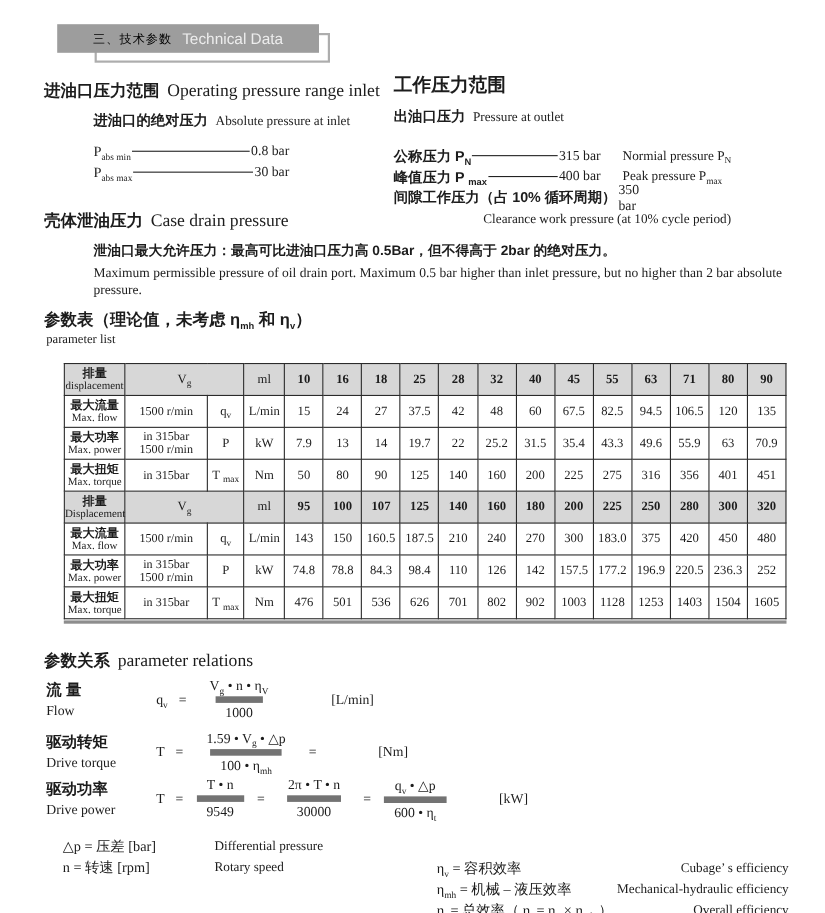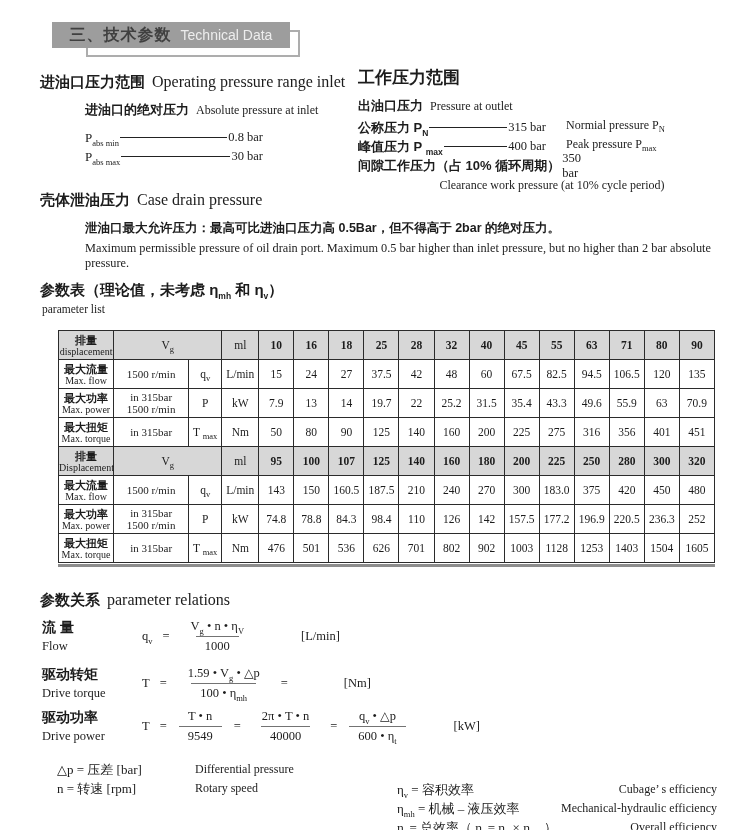--- a/index.html
+++ b/index.html
@@ -5,21 +5,21 @@
   html,body{margin:0;padding:0;background:#fff;}
   #page{position:relative;width:750px;height:830px;background:#ffffff;overflow:hidden;
         font-family:"Liberation Serif","DejaVu Serif",serif;color:#1c1c1c;}
   sub{font-size:8.5px;line-height:0;}
   sup{font-size:8.5px;line-height:0;}
 
   
   .banner-outline{position:absolute;left:86px;top:30px;width:210px;height:23px;border:2px solid #adadad;}
   .banner-fill{position:absolute;left:52px;top:22px;width:238px;height:26px;background:#9d9d9d;
                display:flex;align-items:center;justify-content:center;gap:9px;}
-  .banner-cn{font-family:"Liberation Sans","DejaVu Sans",sans-serif;font-weight:700;font-size:16px;color:#404040;letter-spacing:1px;}
+  .banner-cn{font-family:"Liberation Sans","DejaVu Sans",sans-serif;font-weight:400;font-size:11px;color:#000000;letter-spacing:1px;}
   .banner-en{font-family:"Liberation Sans","DejaVu Sans",sans-serif;font-size:14px;color:#ededed;}
 
   .sec{position:absolute;}
   .h1row{display:flex;align-items:baseline;gap:7px;}
   .h1{font-family:"Liberation Sans","DejaVu Sans",sans-serif;font-weight:700;font-size:15px;}
   .hen{font-size:16px;}
   .sub{display:flex;align-items:baseline;gap:7px;}
   .sub-cn{font-family:"Liberation Sans","DejaVu Sans",sans-serif;font-weight:700;font-size:13px;}
   .sub-en{font-size:12px;}
 
@@ -27,22 +27,22 @@
   #sec-inlet{left:40px;top:73px;width:312px;}
   #sec-inlet .sub{margin:9px 0 0 45px;}
   .plines{margin:9px 0 0 45px;width:178px;}
   .pline{display:flex;align-items:center;height:19px;font-size:13px;}
   .hline{flex:1;height:1px;background:#222;margin:0 1px;}
   .pval{font-size:12.5px;}
 
   
   #sec-outlet{left:358px;top:66px;width:388px;}
   #sec-outlet .h1{font-size:17px;}
-  #sec-outlet .sub{margin-top:8px;margin-bottom:3px;}
-  .oline{display:flex;height:19px;}
+  #sec-outlet .sub{margin-top:8px;margin-bottom:17px;}
+  .oline{display:flex;align-items:center;height:19px;}
   .ogrp{display:flex;align-items:center;width:188px;}
   .ogrp.wide{width:213px;}
   .olabel{font-family:"Liberation Sans","DejaVu Sans",sans-serif;font-weight:700;font-size:13px;white-space:nowrap;}
   .oen{margin-left:20px;font-size:12px;white-space:nowrap;}
   .ofoot{font-size:12px;margin-top:3px;text-align:center;}
 
   
   #sec-drain{left:40px;top:191px;width:690px;}
   .drain-notes{margin:10px 0 0 45px;}
   .note-cn{font-family:"Liberation Sans","DejaVu Sans",sans-serif;font-weight:600;font-size:12.5px;}
@@ -69,21 +69,21 @@
   .rel-row{position:absolute;left:40px;width:690px;height:46px;}
   #rel-0{top:613px;}
   #rel-1{top:660px;}
   #rel-2{top:703px;}
   .rel-label{position:absolute;left:2px;top:6px;}
   .rl-cn{font-family:"Liberation Sans","DejaVu Sans",sans-serif;font-weight:700;font-size:14px;}
   .rl-en{font-size:12.5px;margin-top:2px;}
   .rel-content{position:absolute;left:102px;top:0;height:46px;display:flex;align-items:center;font-size:12.5px;}
   .frac{display:inline-flex;flex-direction:column;align-items:center;margin:0 2px;}
   .frac .num{padding:0 9px 2px;white-space:nowrap;}
-  .frac .den{border-top:1px solid #737373;padding:2px 9px 0;white-space:nowrap;}
+  .frac .den{border-top:6px solid #737373;padding:2px 9px 0;white-space:nowrap;}
   .f-eq{margin:0 10px;}
   .f-sym{white-space:nowrap;}
   .f-unit{margin-left:46px;}
 
   
   #legend-left{position:absolute;left:57px;top:760px;}
   #legend-right{position:absolute;left:397px;top:780px;width:320px;}
   .lg-row{display:flex;align-items:center;height:19px;font-size:13px;white-space:nowrap;}
   #legend-left .lg-def{width:138px;}
   .lg-en{font-size:12px;}
@@ -408,21 +408,21 @@
     <div class="rel-content">
         <span class="f-sym">T</span>
         <span class="f-eq">=</span>
         <span class="frac">
           <span class="num">T • n</span>
           <span class="den">9549</span>
         </span>
         <span class="f-eq">=</span>
         <span class="frac">
           <span class="num">2π • T • n</span>
-          <span class="den">40000</span>
+          <span class="den">30000</span>
         </span>
         <span class="f-eq">=</span>
         <span class="frac">
           <span class="num">q<sub>v</sub> • △p</span>
           <span class="den">600 • η<sub>t</sub></span>
         </span>
         <span class="f-unit">[kW]</span>
       </div>
   </div>
 

